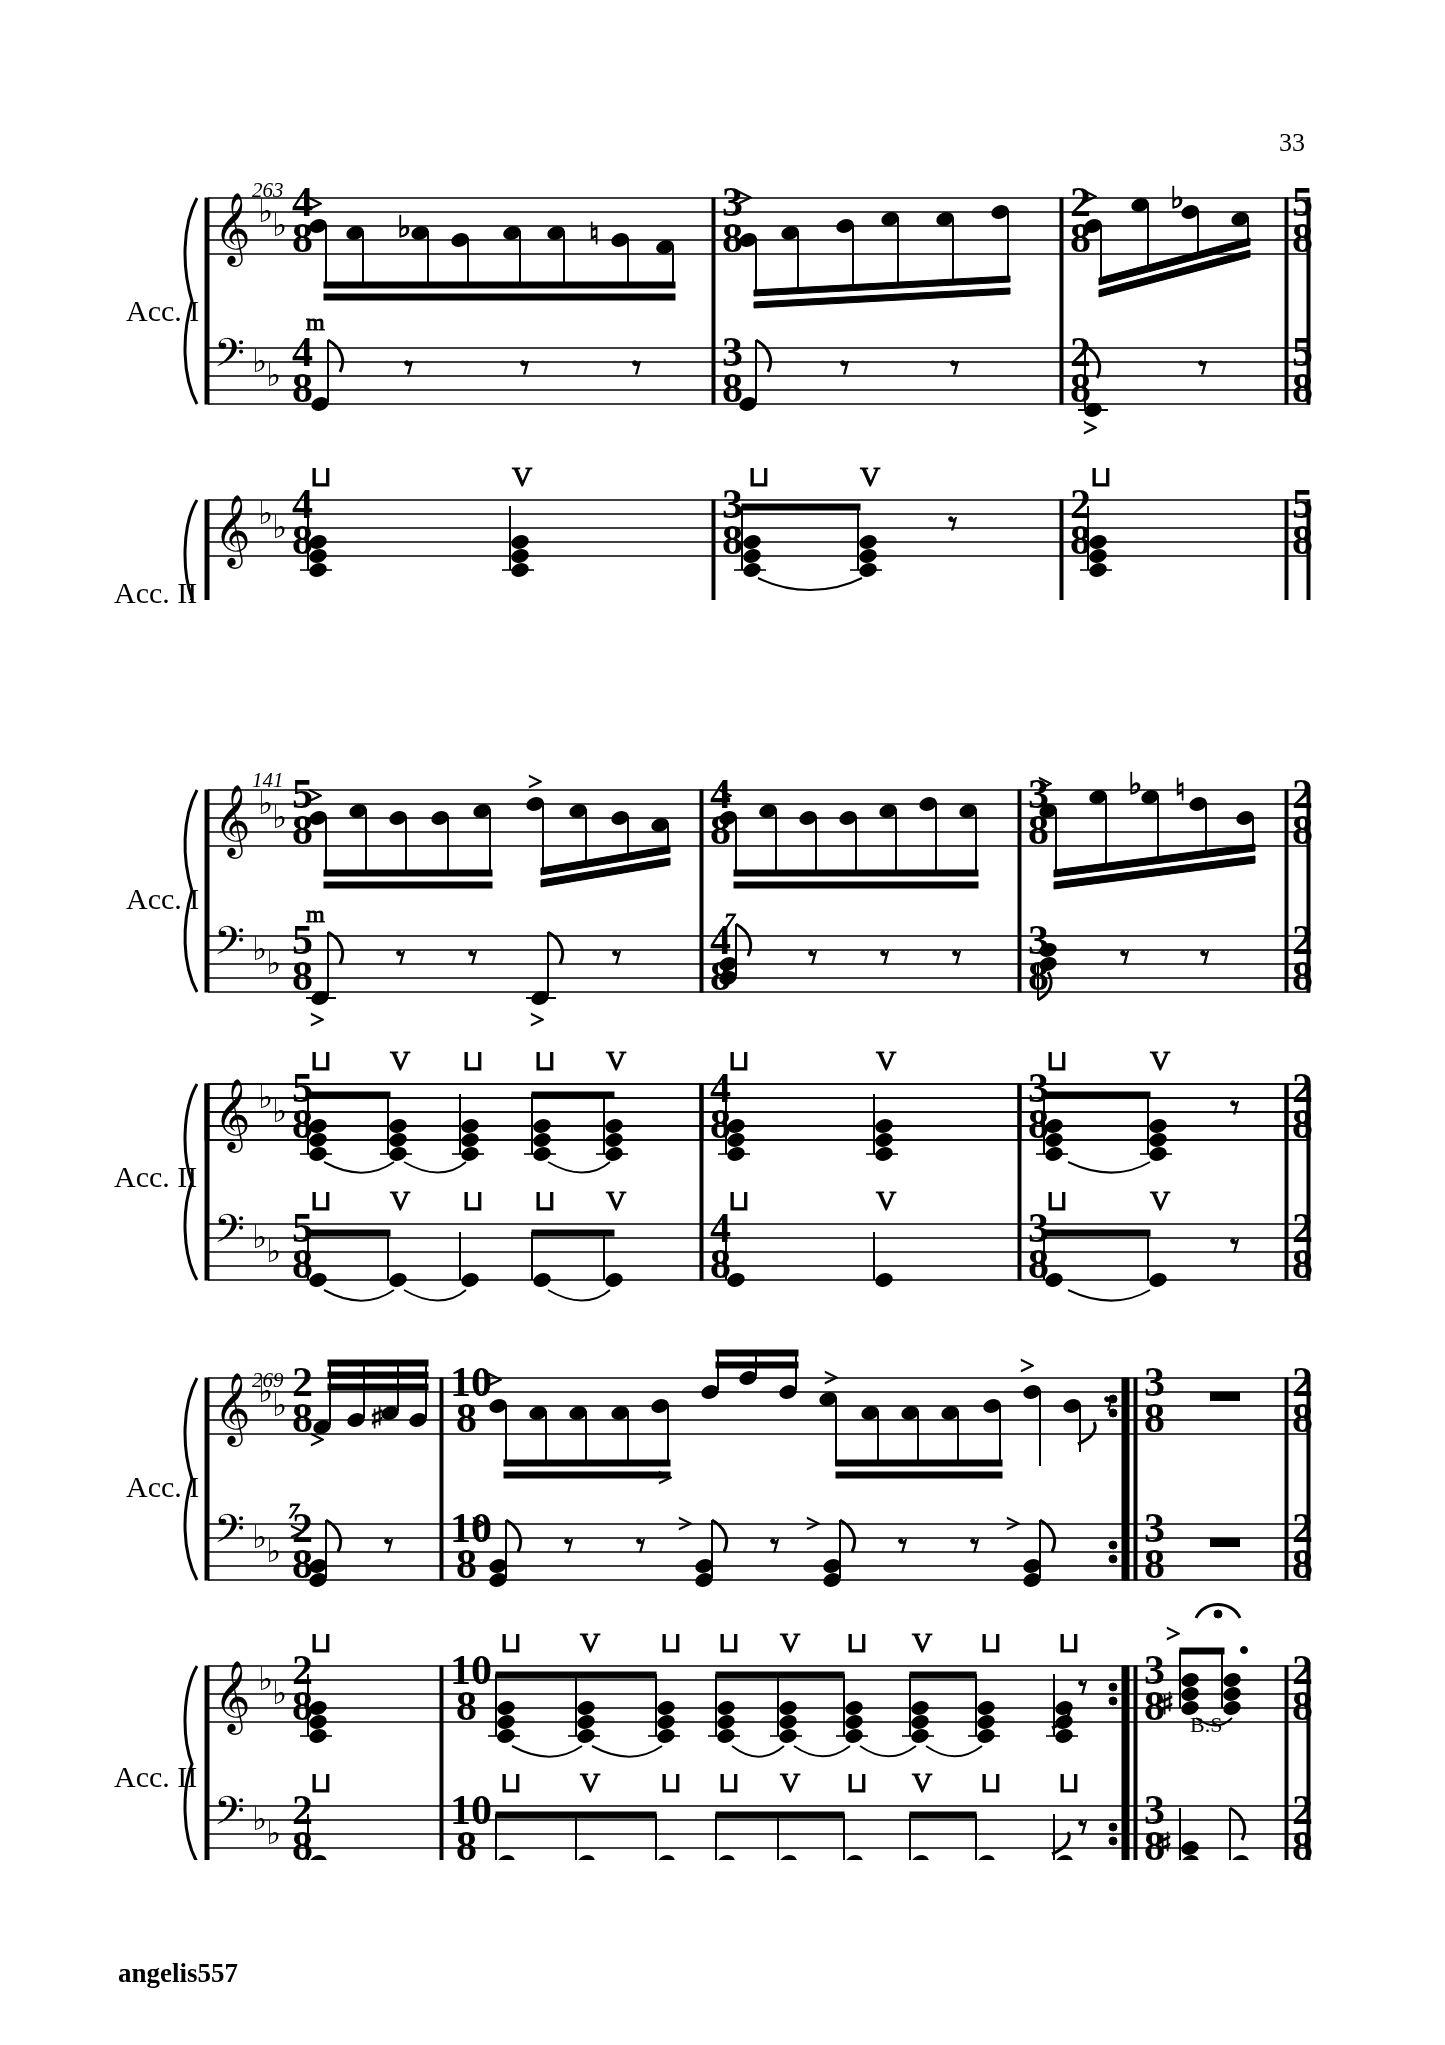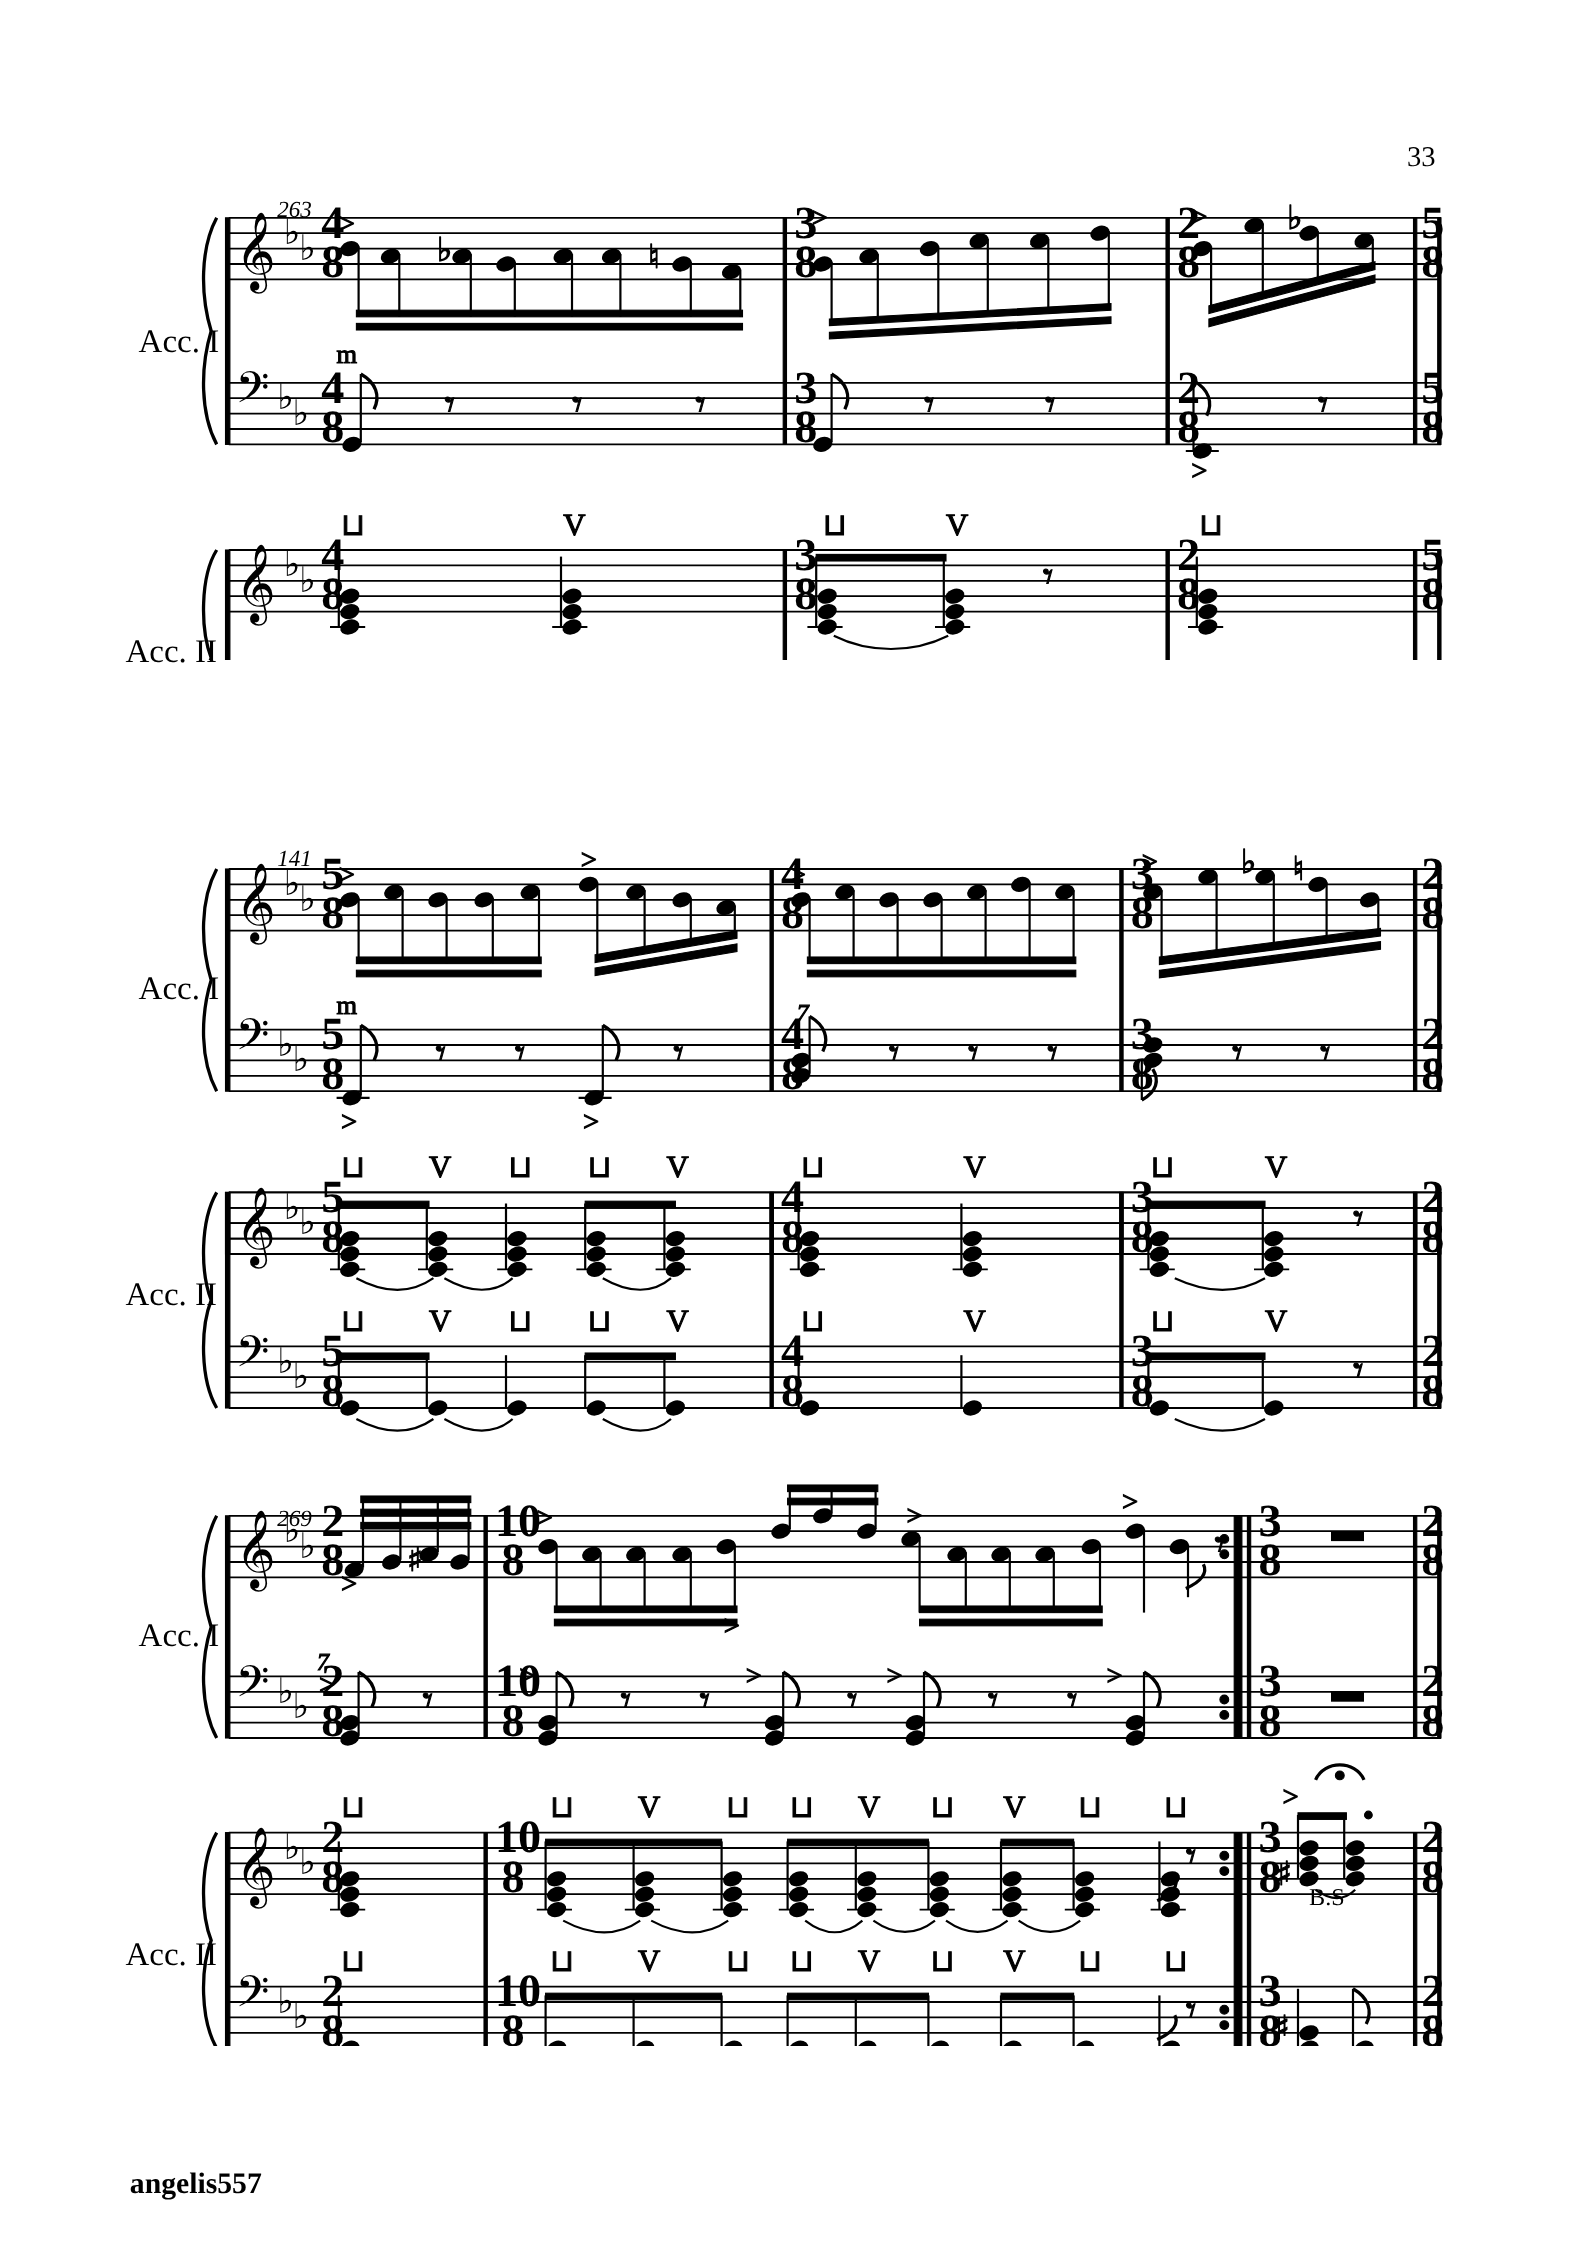--- a/index.html
+++ b/index.html
@@ -22,21 +22,21 @@
   .page-number {
     position: absolute;
     top: 128px;
     right: 140px;
     font-size: 26px;
     font-family: "Liberation Serif", serif;
   }
   .footer-credit {
     position: absolute;
     left: 118px;
-    bottom: 44px;
+    bottom: 56px;
     font-size: 27px;
     font-weight: bold;
     font-family: "Liberation Serif", serif;
   }
   
   .system {
     position: absolute;
     left: 0;
     width: 1445px;
   }

